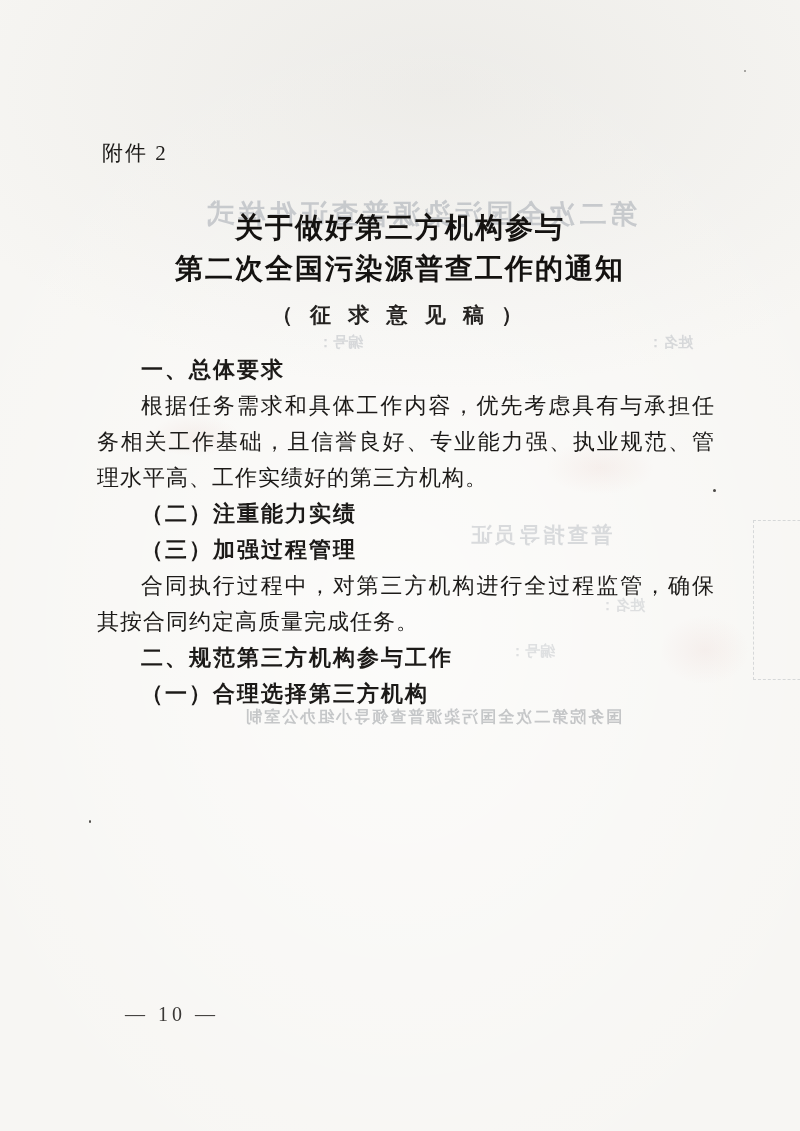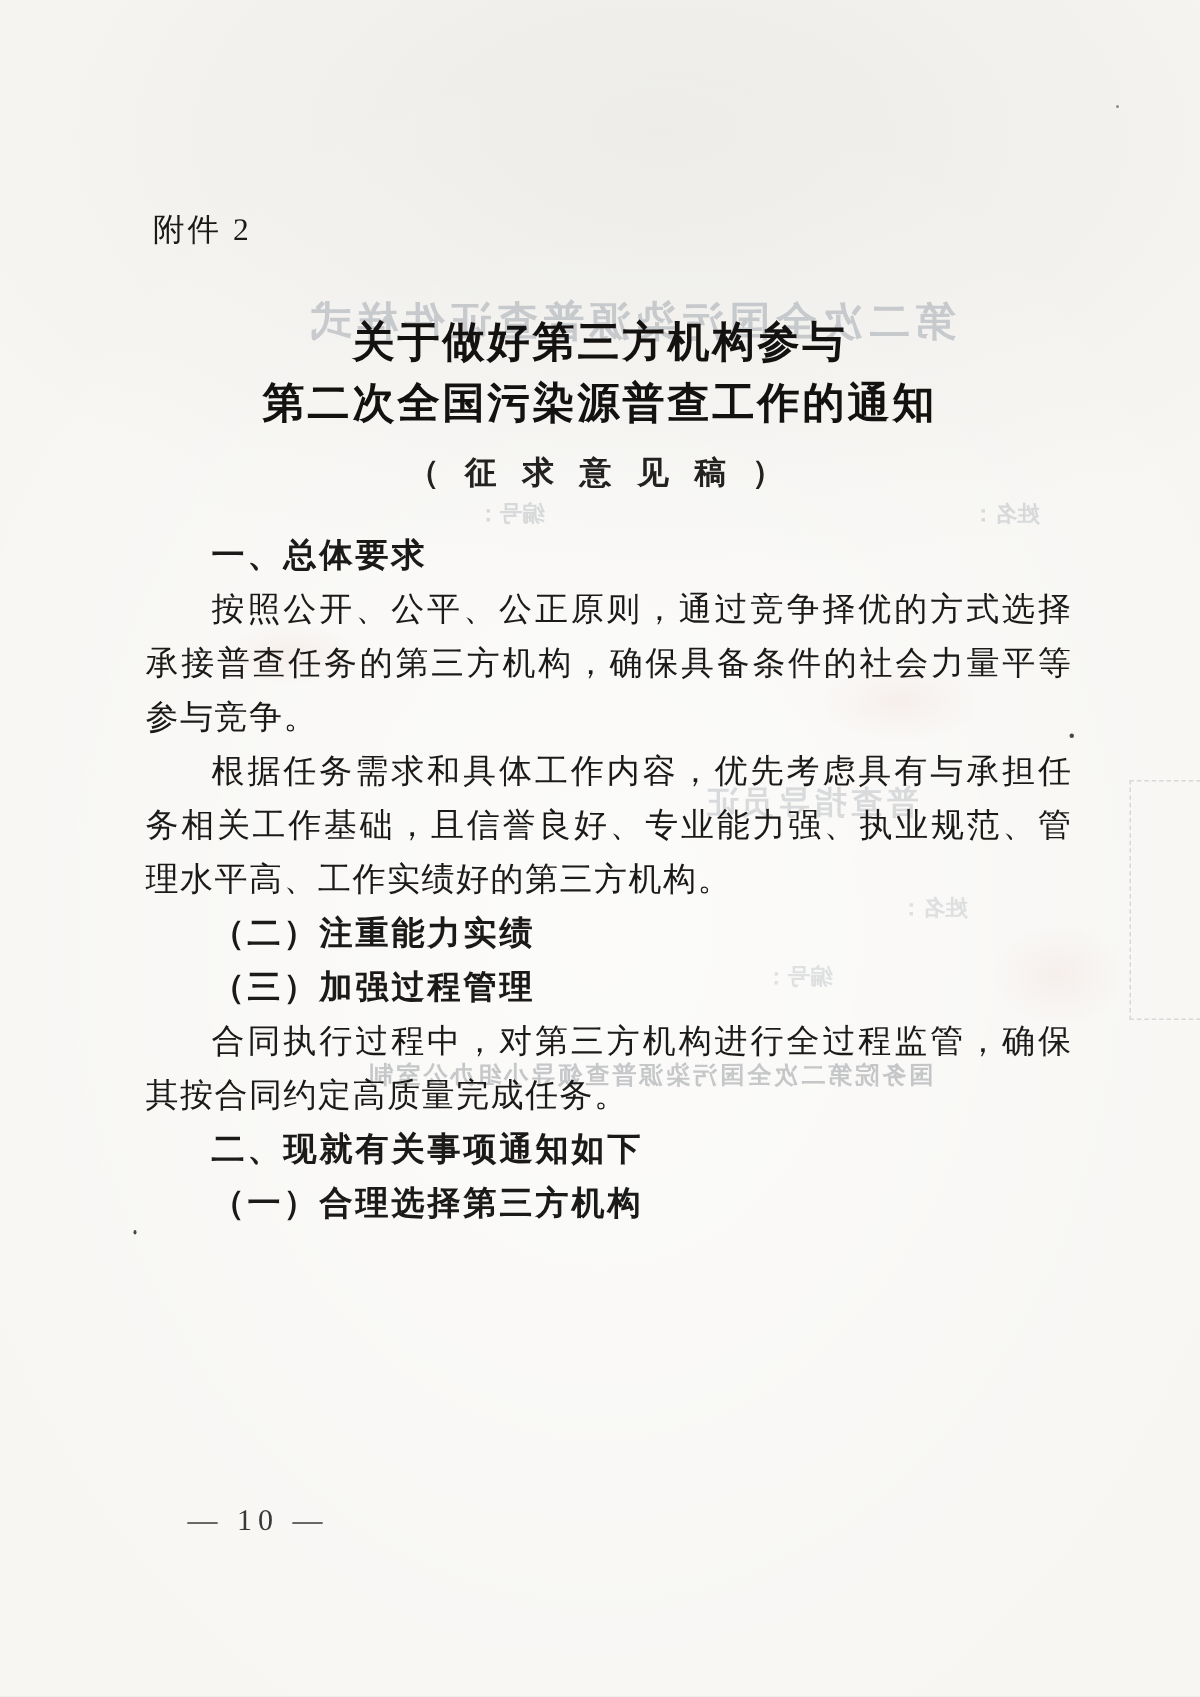--- a/index.html
+++ b/index.html
@@ -110,23 +110,22 @@
 
   <div class="doc-title">
     <div>关于做好第三方机构参与</div>
     <div>第二次全国污染源普查工作的通知</div>
   </div>
 
   <div class="doc-subtitle">（ 征 求 意 见 稿 ）</div>
 
   <div class="doc-body">
       <p class="para heading1">一、总体要求</p>
-      <p class="para body">按照公开、公平、公正原则，通过竞争择优的方式选择承接普查任务的第三方机构，确保具备条件的社会力量平等参与竞争。</p>
       <p class="para body">根据任务需求和具体工作内容，优先考虑具有与承担任务相关工作基础，且信誉良好、专业能力强、执业规范、管理水平高、工作实绩好的第三方机构。</p>
       <p class="para heading2">（二）注重能力实绩</p>
       <p class="para heading2">（三）加强过程管理</p>
       <p class="para body">合同执行过程中，对第三方机构进行全过程监管，确保其按合同约定高质量完成任务。</p>
-      <p class="para heading1">二、现就有关事项通知如下</p>
+      <p class="para heading1">二、规范第三方机构参与工作</p>
       <p class="para heading2">（一）合理选择第三方机构</p>
     </div>
 
   <div class="page-number">— 10 —</div>
 </div>
 
 </body></html>

